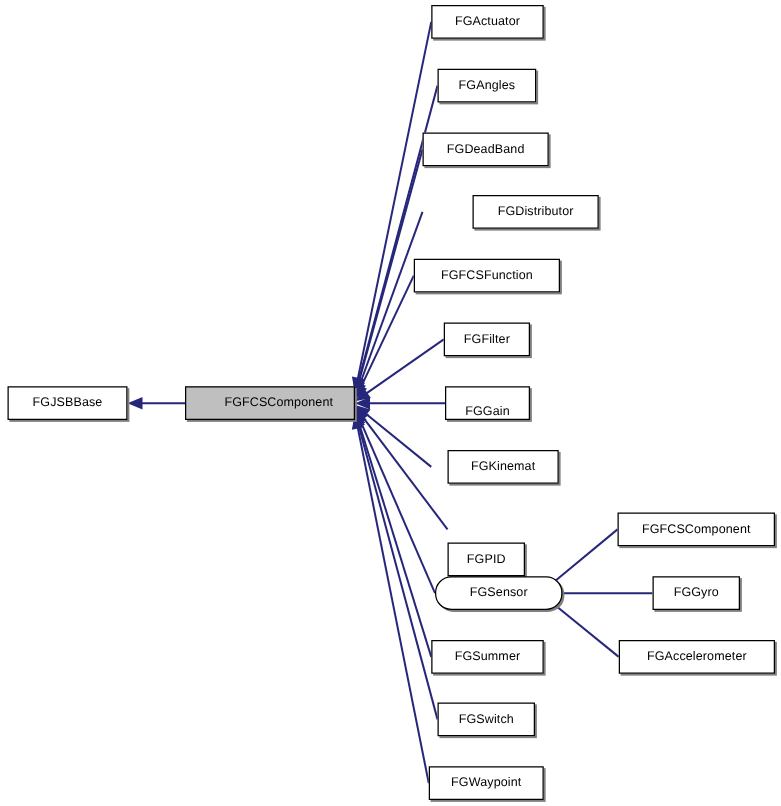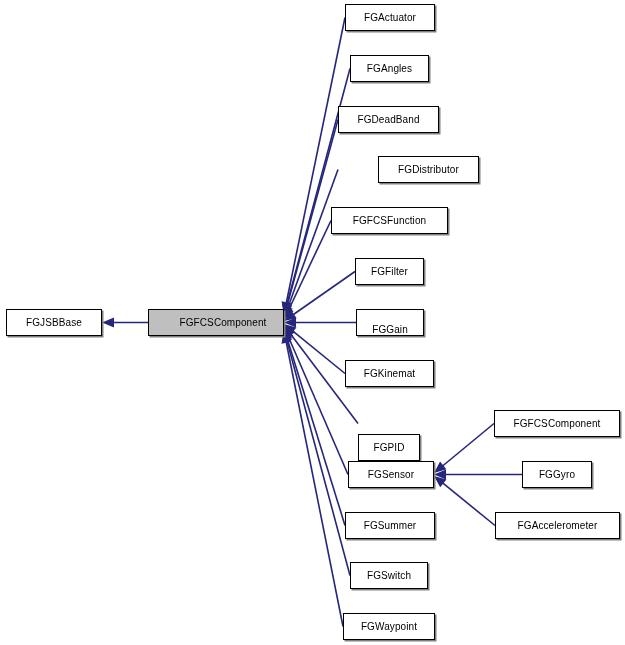--- a/index.html
+++ b/index.html
@@ -109,27 +109,27 @@
       </div>
       <div class="node" style="left: 331px; top: 207px; width: 117px; height: 27px;">
         <span>FGFCSFunction</span>
       </div>
       <div class="node" style="left: 355px; top: 258px; width: 69px; height: 27px;">
         <span>FGFilter</span>
       </div>
       <div class="node" style="left: 356px; top: 309px; width: 68px; height: 27px; align-items: flex-end;">
         <span>FGGain</span>
       </div>
-      <div class="node" style="left: 345px; top: 360px; width: 89px; height: 27px;">
+      <div class="node" style="left: 358px; top: 360px; width: 89px; height: 27px;">
         <span>FGKinemat</span>
       </div>
       <div class="node" style="left: 358px; top: 410px; width: 62px; height: 27px; margin-top: 24px;">
         <span>FGPID</span>
       </div>
-      <div class="node" style="left: 348px; top: 461px; width: 86px; height: 27px;">
+      <div class="node" style="left: 348px; top: 461px; width: 102px; height: 27px; border-radius: 13px;">
         <span>FGSensor</span>
       </div>
       <div class="node" style="left: 345px; top: 512px; width: 90px; height: 27px;">
         <span>FGSummer</span>
       </div>
       <div class="node" style="left: 350px; top: 562px; width: 78px; height: 27px; justify-content: center;">
         <span>FGSwitch</span>
       </div>
       <div class="node" style="left: 343px; top: 613px; width: 92px; height: 27px;">
         <span>FGWaypoint</span>

